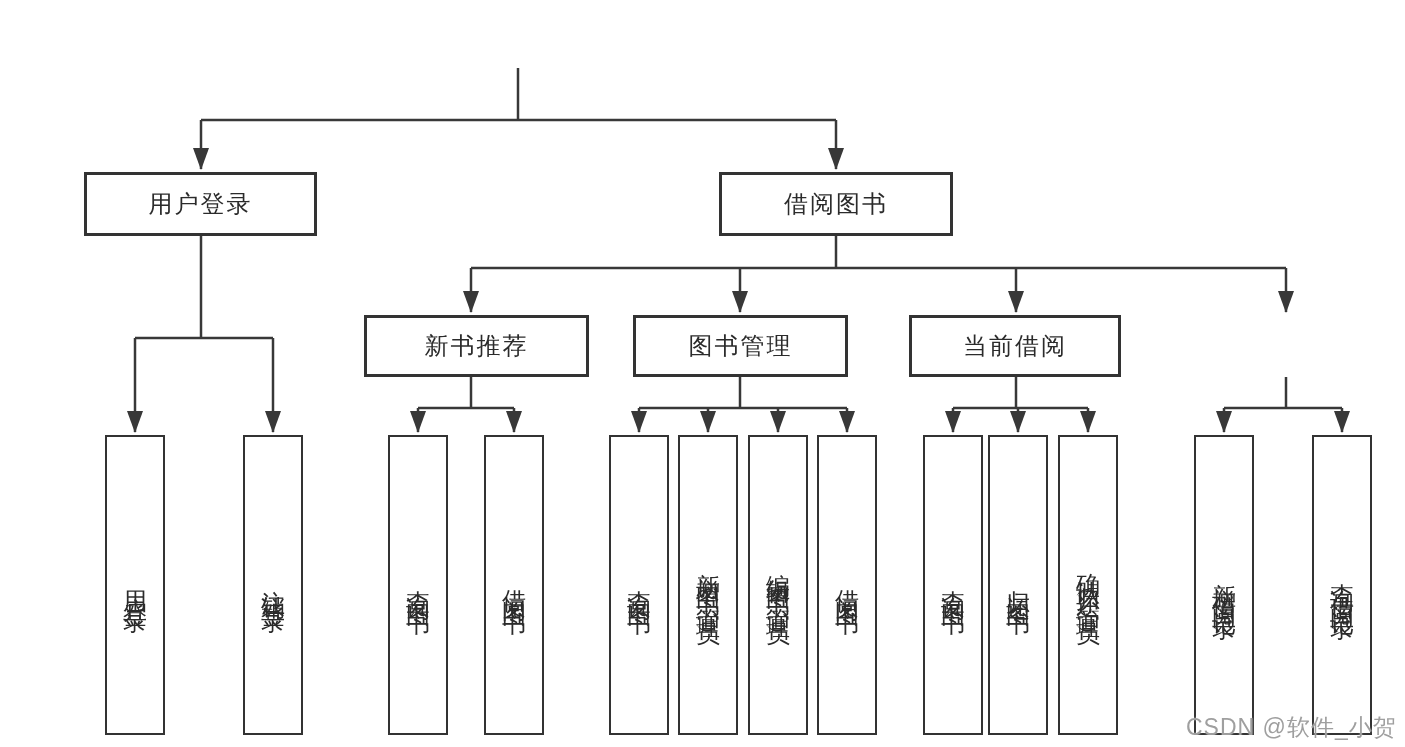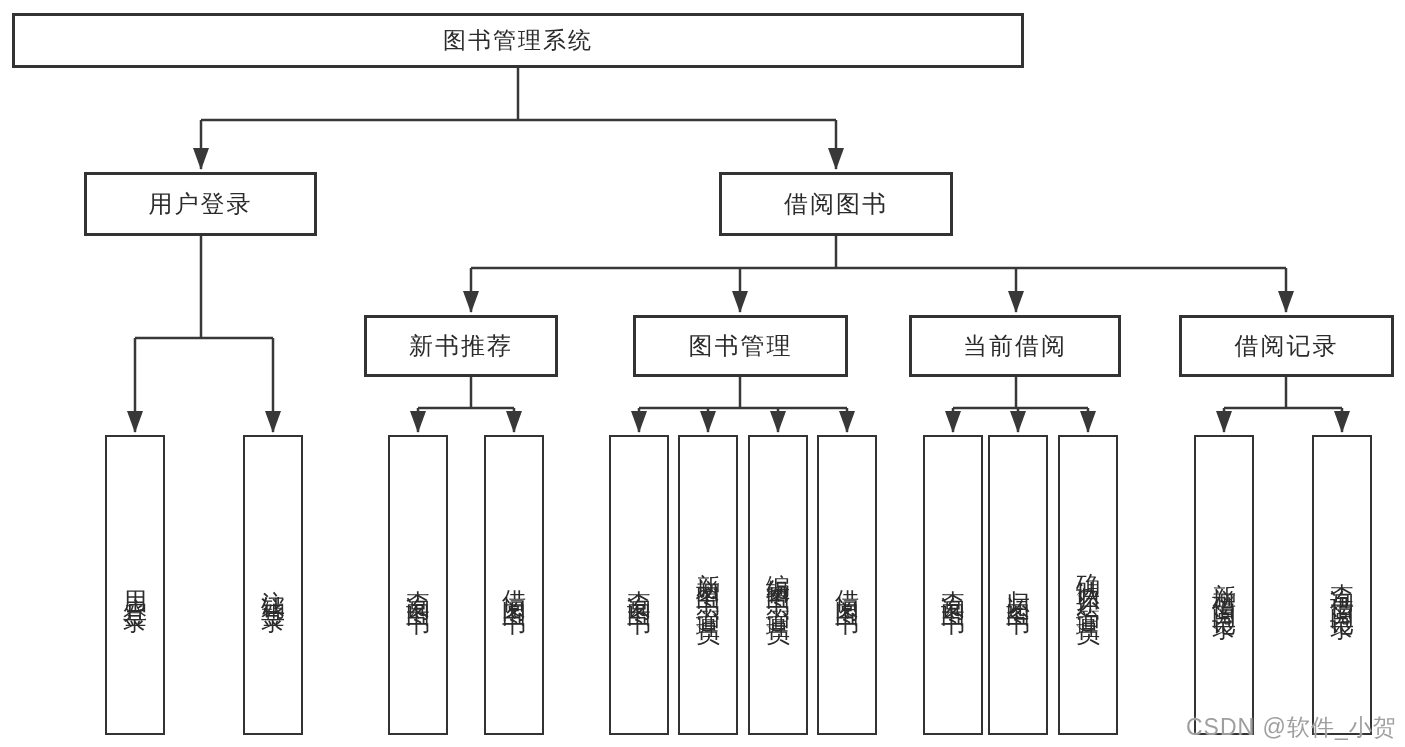--- a/index.html
+++ b/index.html
@@ -106,29 +106,27 @@
       <line x1="1018" y1="408" x2="1018" y2="432" marker-end="url(#arw)"></line>
       <line x1="1088" y1="408" x2="1088" y2="432" marker-end="url(#arw)"></line>
 
       <line x1="1286" y1="377" x2="1286" y2="408"></line>
       <line x1="1224" y1="408" x2="1342" y2="408"></line>
       <line x1="1224" y1="408" x2="1224" y2="432" marker-end="url(#arw)"></line>
       <line x1="1342" y1="408" x2="1342" y2="432" marker-end="url(#arw)"></line>
     </g>
   </svg>
 
-  <div class="box h root" style="left:12px;top:13px;width:1012px;height:55px">图书管理系统</div>
 
   <div class="box h" style="left:84px;top:172px;width:233px;height:64px">用户登录</div>
   <div class="box h" style="left:719px;top:172px;width:234px;height:64px">借阅图书</div>
 
-  <div class="box h" style="left:364px;top:315px;width:194px;height:62px">新书推荐</div>
+  <div class="box h" style="left:364px;top:315px;width:225px;height:62px">新书推荐</div>
   <div class="box h" style="left:633px;top:315px;width:215px;height:62px">图书管理</div>
   <div class="box h" style="left:909px;top:315px;width:212px;height:62px">当前借阅</div>
-  <div class="box h" style="left:1179px;top:315px;width:215px;height:62px">借阅记录</div>
 
   <div class="box leaf" style="left:105px;top:435px;width:60px;height:300px">用户登录</div>
   <div class="box leaf" style="left:243px;top:435px;width:60px;height:300px">注销登录</div>
 
   <div class="box leaf" style="left:388px;top:435px;width:60px;height:300px">查询图书</div>
   <div class="box leaf" style="left:484px;top:435px;width:60px;height:300px">借阅图书</div>
 
   <div class="box leaf" style="left:609px;top:435px;width:60px;height:300px">查询图书</div>
   <div class="box leaf" style="left:678px;top:435px;width:60px;height:300px">新增图书（管理员）</div>
   <div class="box leaf" style="left:748px;top:435px;width:60px;height:300px">编辑图书（管理员）</div>

